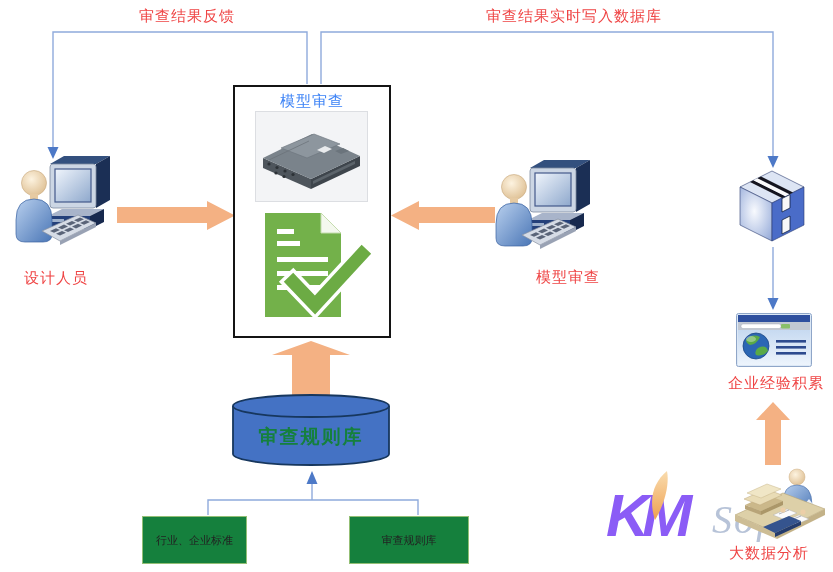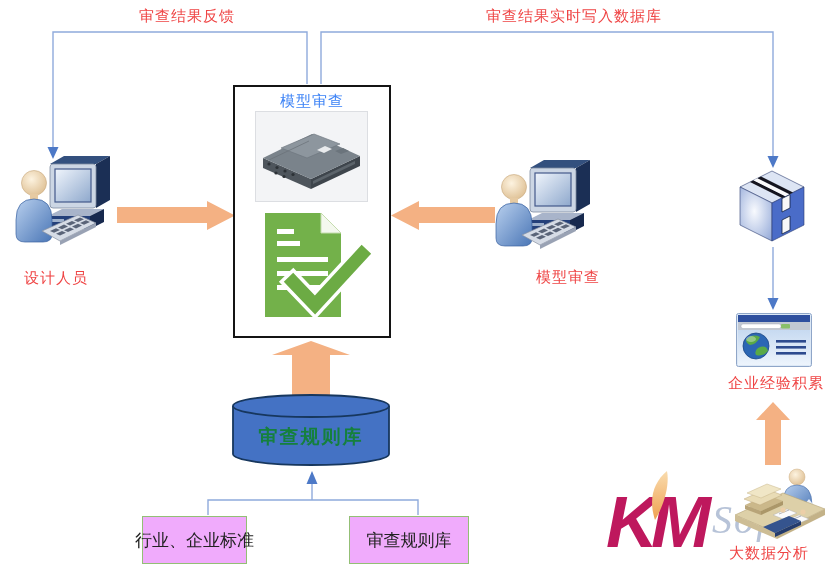--- a/index.html
+++ b/index.html
@@ -13,32 +13,32 @@
     white-space:nowrap;transform:translateX(-50%);z-index:4;
   }
   .model-box{
     position:absolute;left:233px;top:85px;width:154px;height:249px;
     border:2.5px solid #141414;background:#ffffff;z-index:3;
   }
   .model-title{
     margin-top:5px;text-align:center;color:#3b82f6;font-size:15px;letter-spacing:1px;
   }
   .src-box{
-    position:absolute;background:#f0abfc;border:1px solid #93bf75;
+    position:absolute;background:#15803d;border:1px solid #93bf75;
     display:flex;align-items:center;justify-content:center;
-    font-size:17px;color:#222222;z-index:3;white-space:nowrap;
+    font-size:11px;color:#222222;z-index:3;white-space:nowrap;
   }
   .cyl-label{
     position:absolute;left:233px;top:424px;width:156px;text-align:center;
     color:#15803d;font-size:19px;font-weight:bold;letter-spacing:2px;z-index:4;
   }
   .wm-km{
     position:absolute;left:606px;top:486px;z-index:1;
-    font-style:italic;font-weight:bold;font-size:72px;line-height:1;
-    color:#be185d;letter-spacing:-7px;
+    font-style:italic;font-weight:bold;font-size:60px;line-height:1;
+    color:#8b5cf6;letter-spacing:-7px;
   }
   .wm-soft{
     position:absolute;left:712px;top:500px;z-index:1;
     font-family:"Liberation Serif","DejaVu Serif",serif;
     font-style:italic;font-size:40px;line-height:1;color:#b7c3d8;letter-spacing:2px;
   }
   svg{display:block;}
 </style>
 </head>
 <body>

